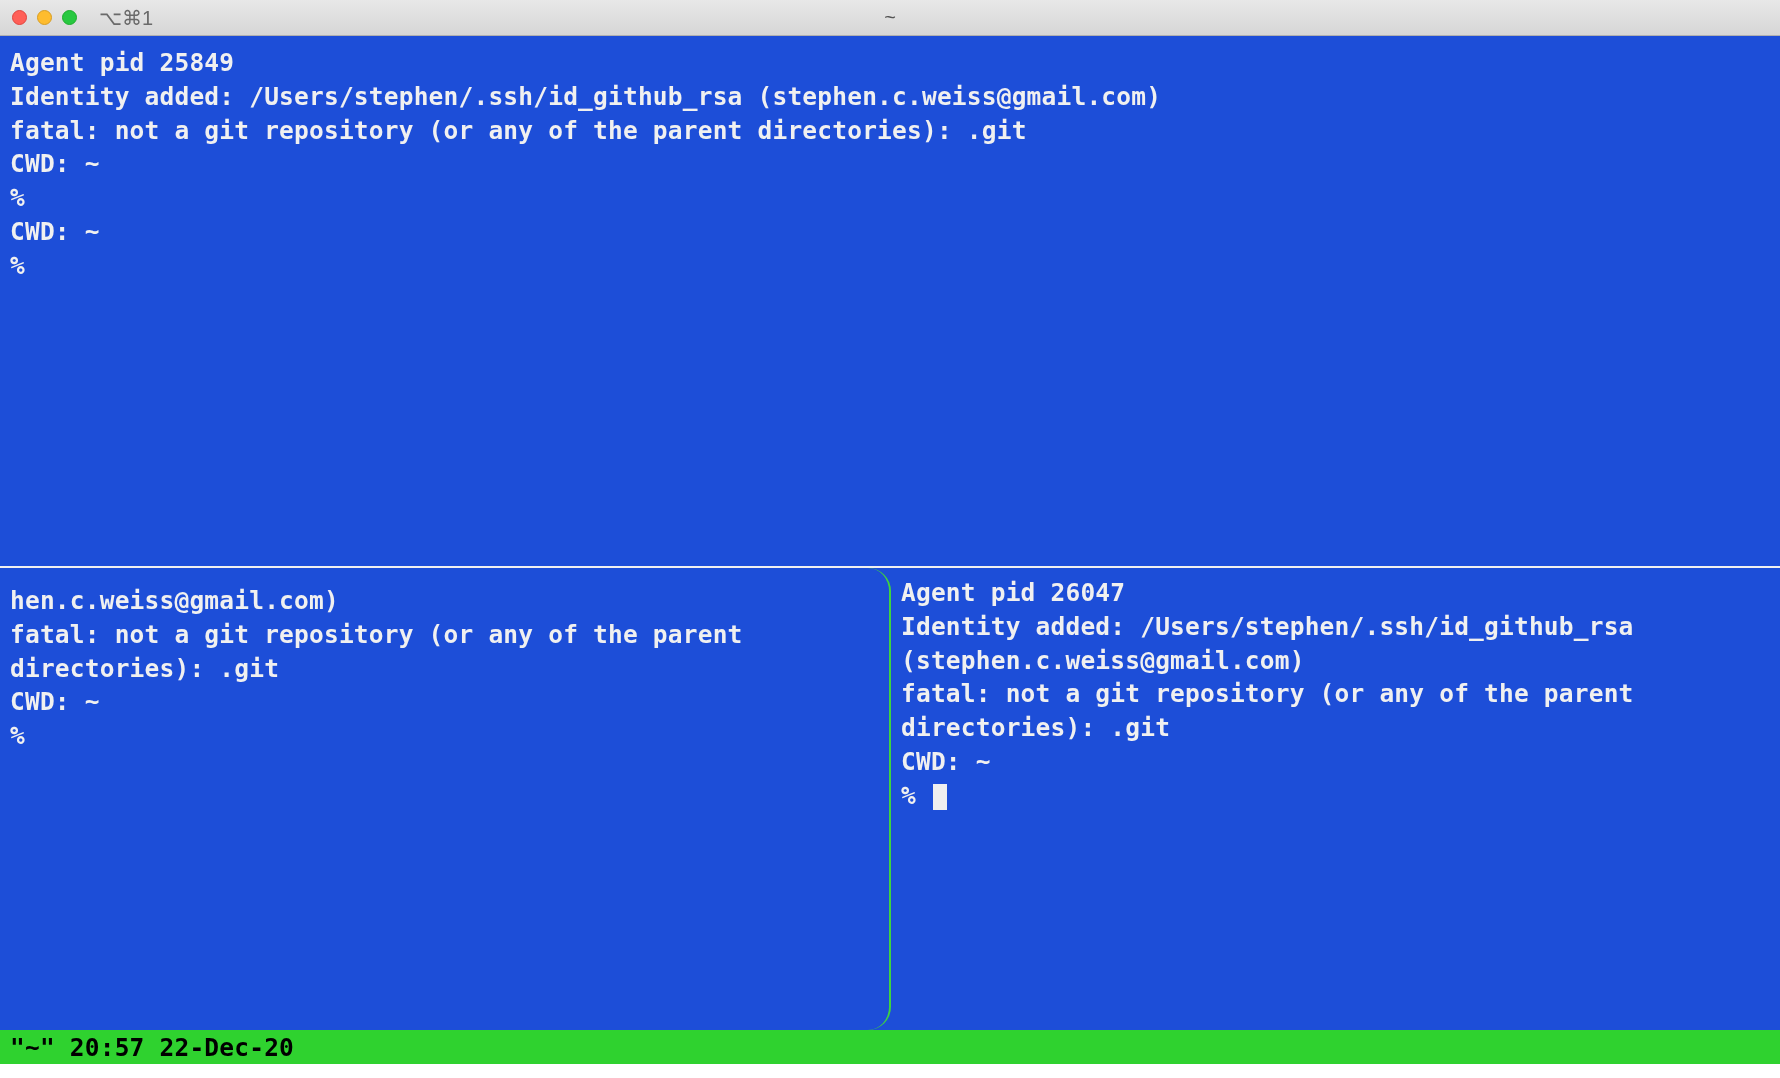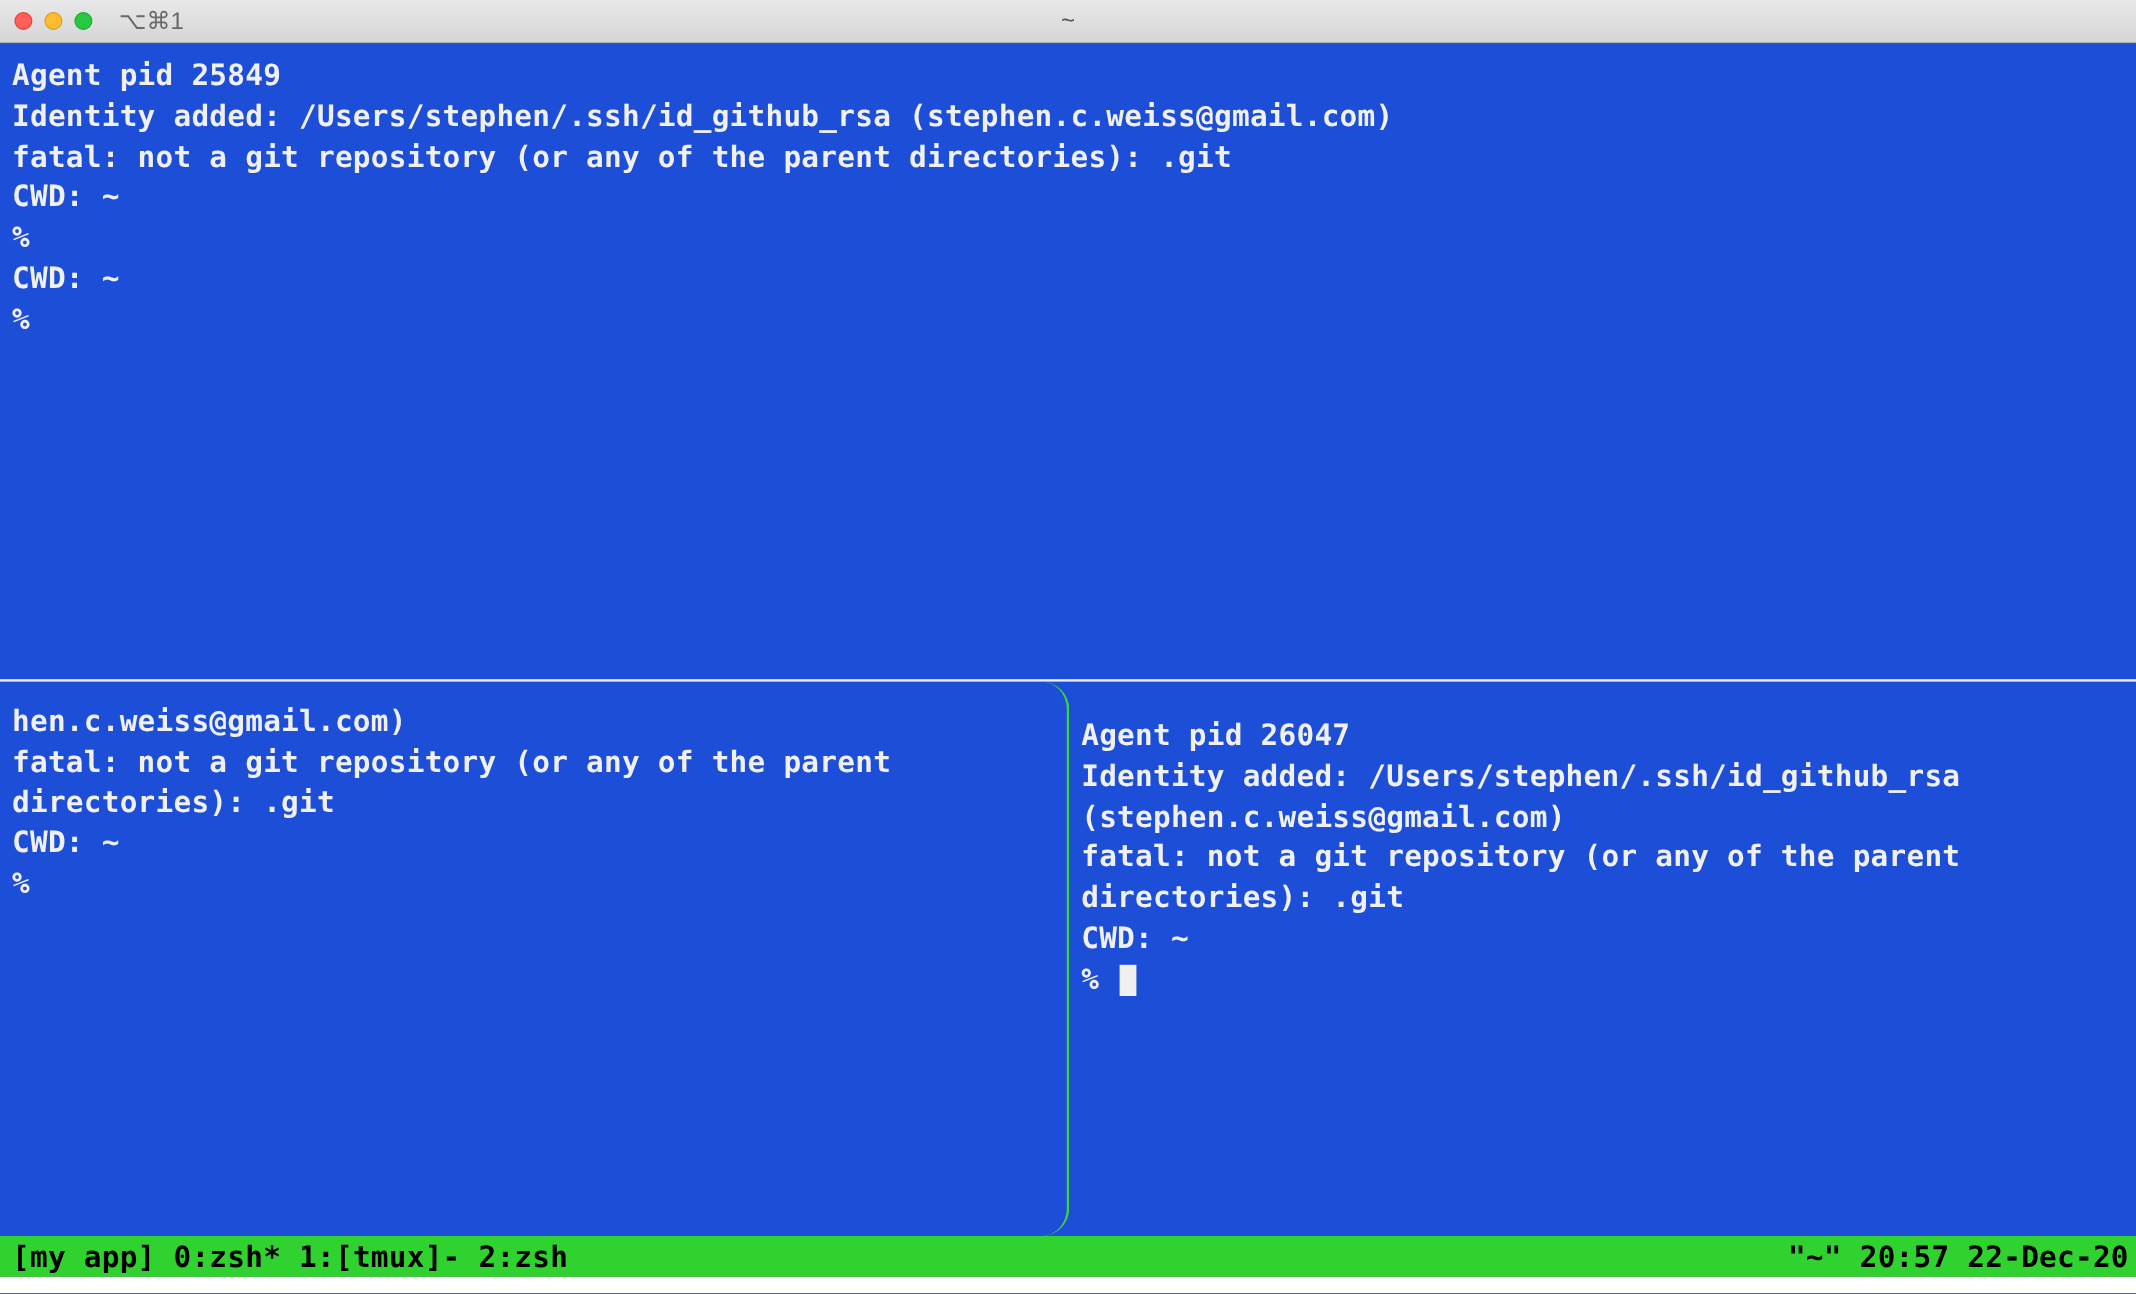--- a/index.html
+++ b/index.html
@@ -86,21 +86,21 @@
       line-height: 1.38;
       font-weight: 700;
       white-space: pre-wrap;
       overflow: hidden;
       letter-spacing: 0.2px;
       border-right: 2px solid #3fd33f;
       border-radius: 23px;
     }
     .pane-bottom-right {
       flex: 1;
-      padding: 28px 4px 4px 10px;
+      padding: 8px 4px 4px 10px;
       font-size: 24.5px;
       line-height: 1.38;
       font-weight: 700;
       white-space: pre-wrap;
       overflow: hidden;
       letter-spacing: 0.2px;
     }
     .cursor-block {
       display: inline-block;
       width: 14px;
@@ -161,17 +161,16 @@
 %</div>
     <div class="pane-bottom-right" id="pane-br">Agent pid 26047
 Identity added: /Users/stephen/.ssh/id_github_rsa (stephen.c.weiss@gmail.com)
 fatal: not a git repository (or any of the parent directories): .git
 CWD: ~
 <span>% </span><span class="cursor-block"></span></div>
   </div>
 </div>
 
 <div class="statusbar">
-  <div class="statusbar-left"><span>[my app]</span> <span>0:zsh* 1:[tmux]- 2:zsh</span></div>
   <div class="statusbar-right">"~" 20:57 22-Dec-20</div>
 </div>
 
 <div class="bottom-strip"></div>
 
 </body></html>

